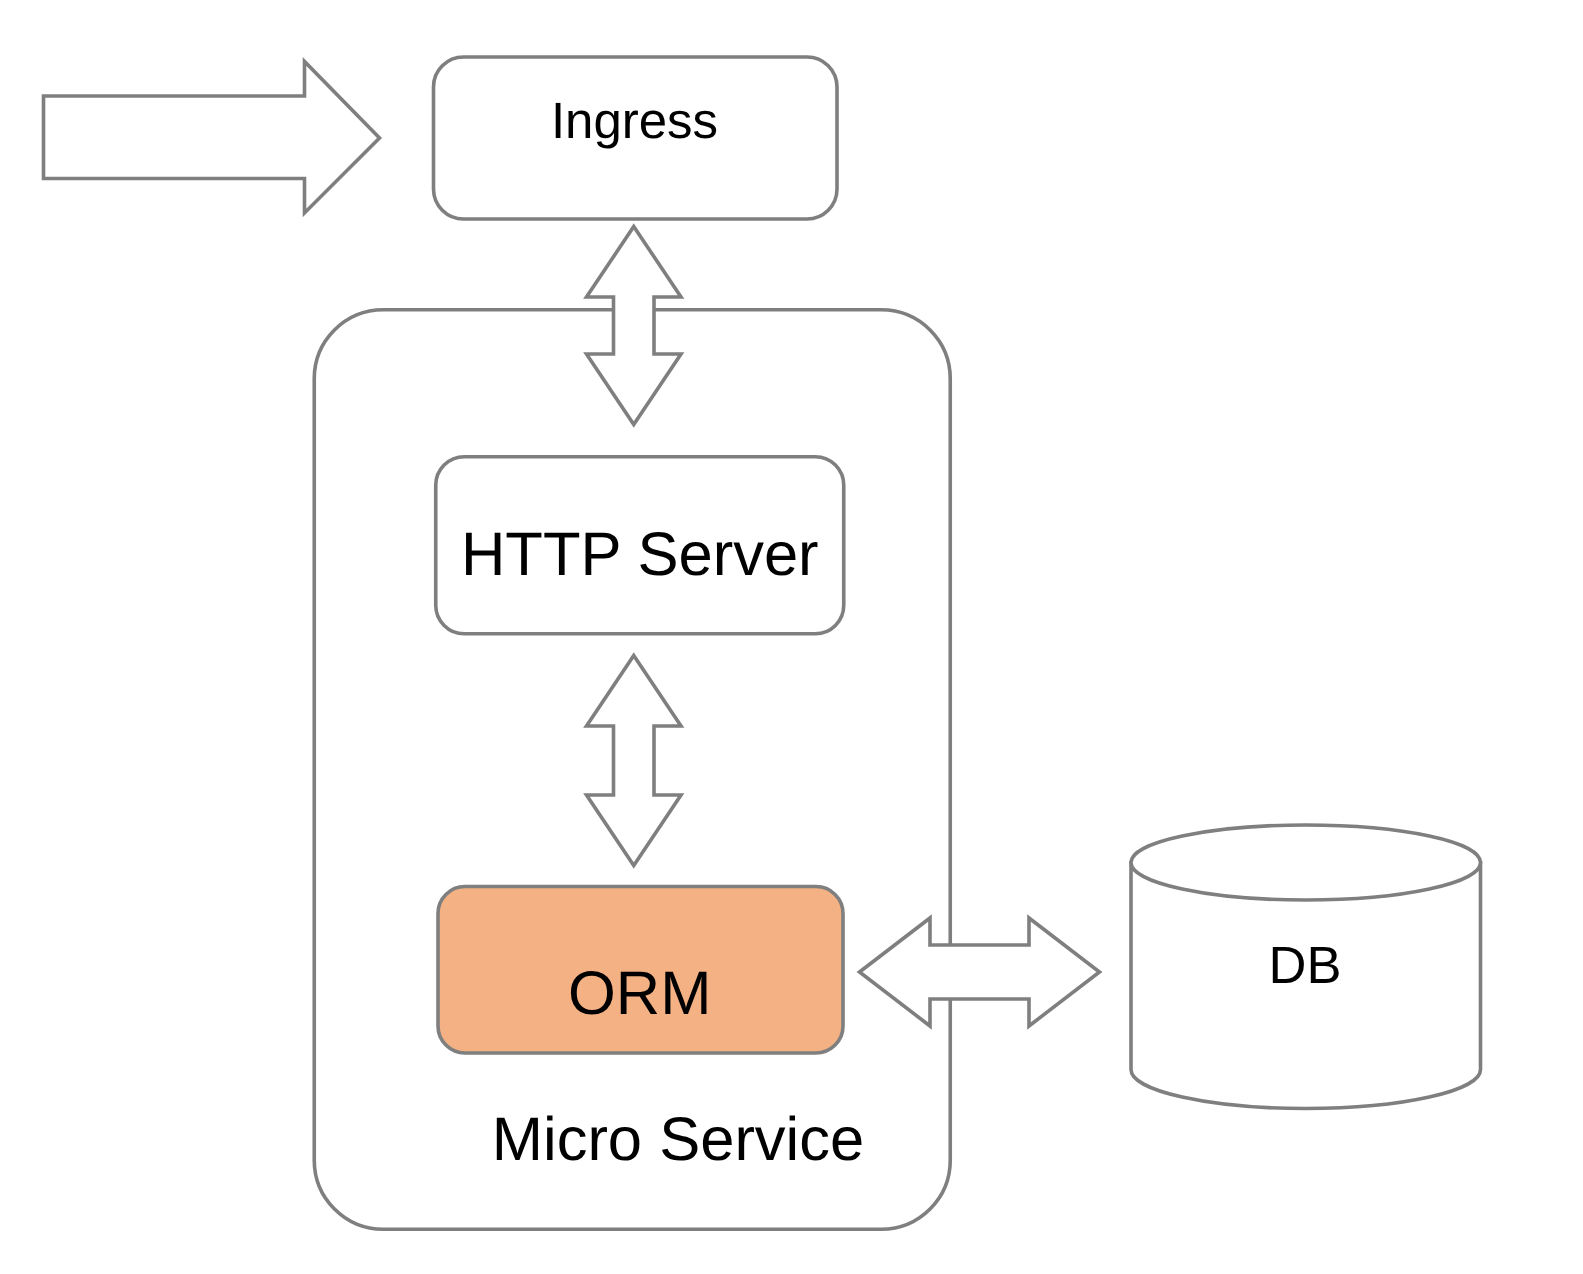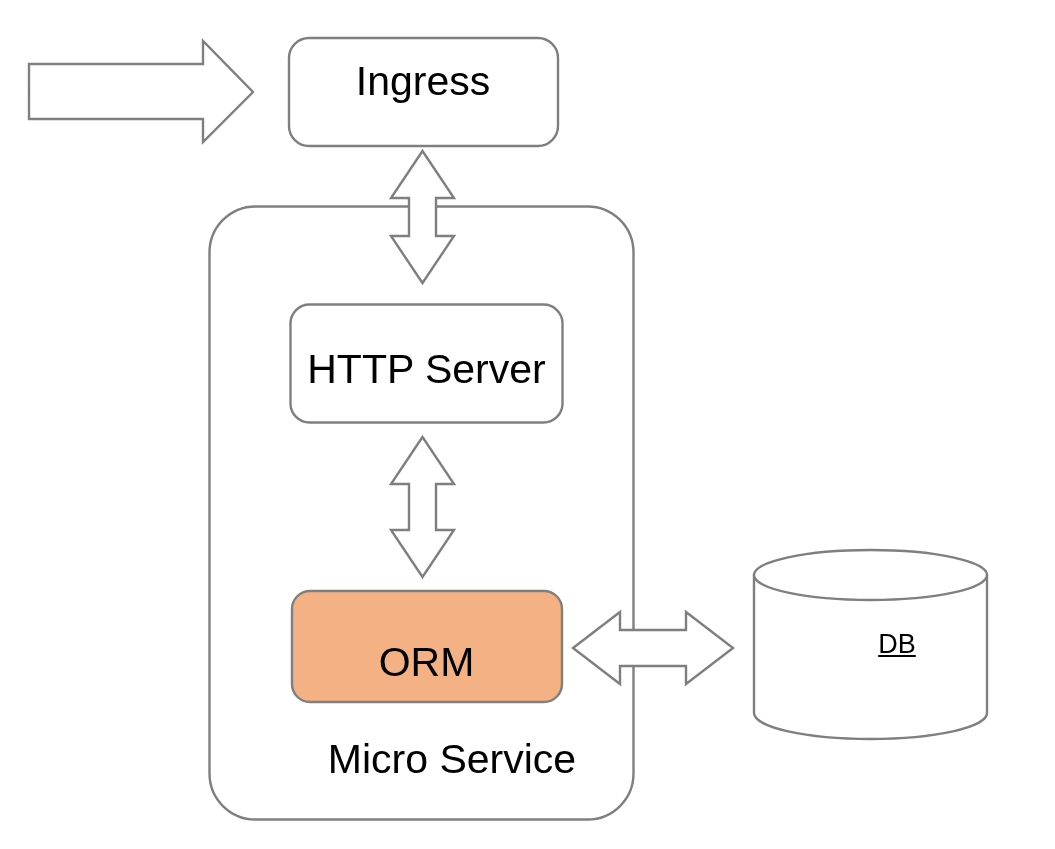--- a/index.html
+++ b/index.html
@@ -29,24 +29,24 @@
     position: absolute;
     display: flex;
     align-items: center;
     justify-content: center;
     color: #000000;
     font-family: "Liberation Sans", sans-serif;
     font-weight: 400;
     white-space: nowrap;
     pointer-events: none;
   }
-  #ingress-label        { left: 288px; top: 37px;  width: 270px; height: 89px; font-size: 41px; }
+  #ingress-label        { left: 288px; top: 37px;  width: 270px; height: 89px; font-size: 34px; }
   #http-server-label    { left: 290px; top: 303px; width: 273px; height: 132px; font-size: 41px; }
   #orm-label            { left: 291px; top: 590px; width: 271px; height: 144px; font-size: 41px; }
-  #db-label             { left: 780px; top: 574px; width: 234px; height: 140px; font-size: 27px; text-decoration: underline; }
+  #db-label             { left: 753px; top: 574px; width: 234px; height: 140px; font-size: 35px; }
   #micro-service-label  { left: 209px; top: 728px; width: 486px; height: 62px;  font-size: 41px; }
 </style>
 </head>
 <body>
 
 <div id="canvas">
 
   <svg id="diagram-svg" viewBox="0 0 1055 849" xmlns="http://www.w3.org/2000/svg">
 
     <path d="M 29 64 L 203 64 L 203 41 L 253 92 L 203 142 L 203 119 L 29 119 Z" fill="#FFFFFF" stroke="#7F7F7F" stroke-width="2.4" stroke-linejoin="miter"></path>

